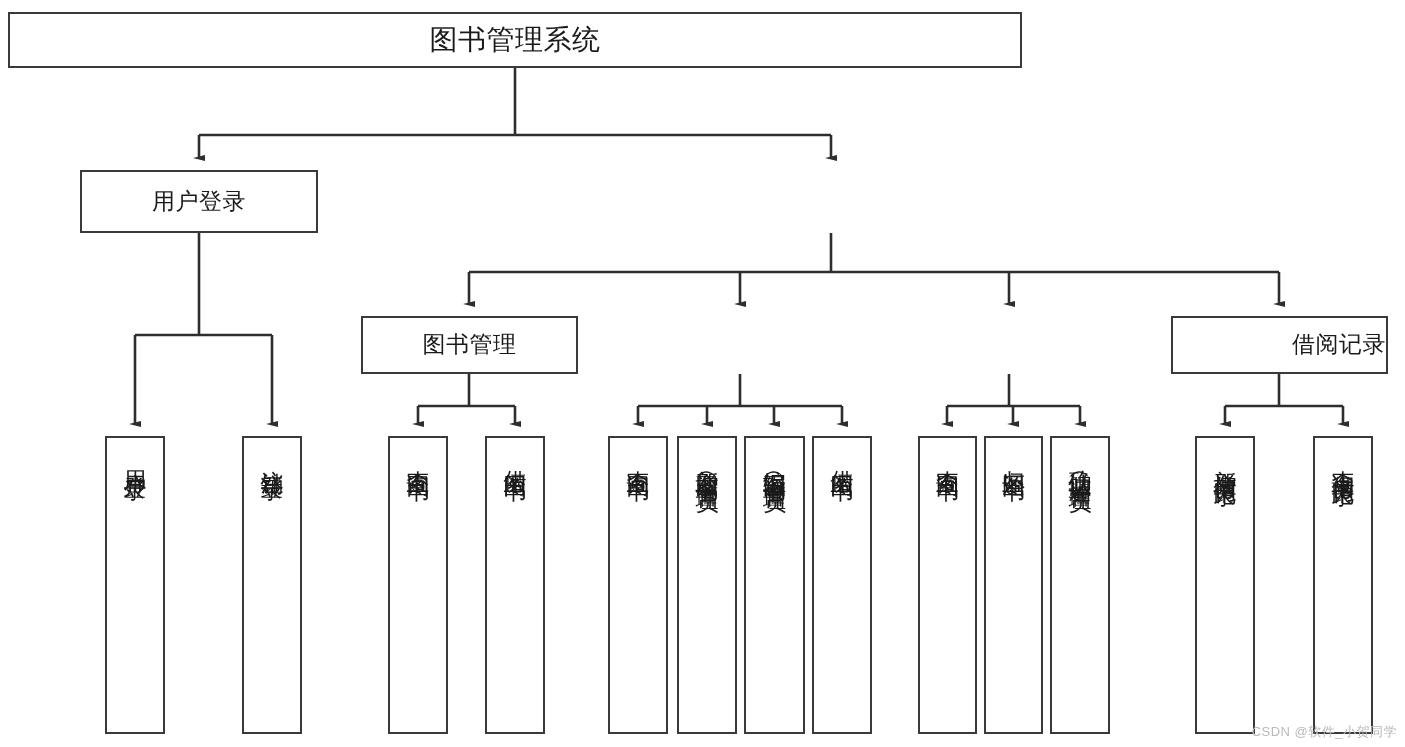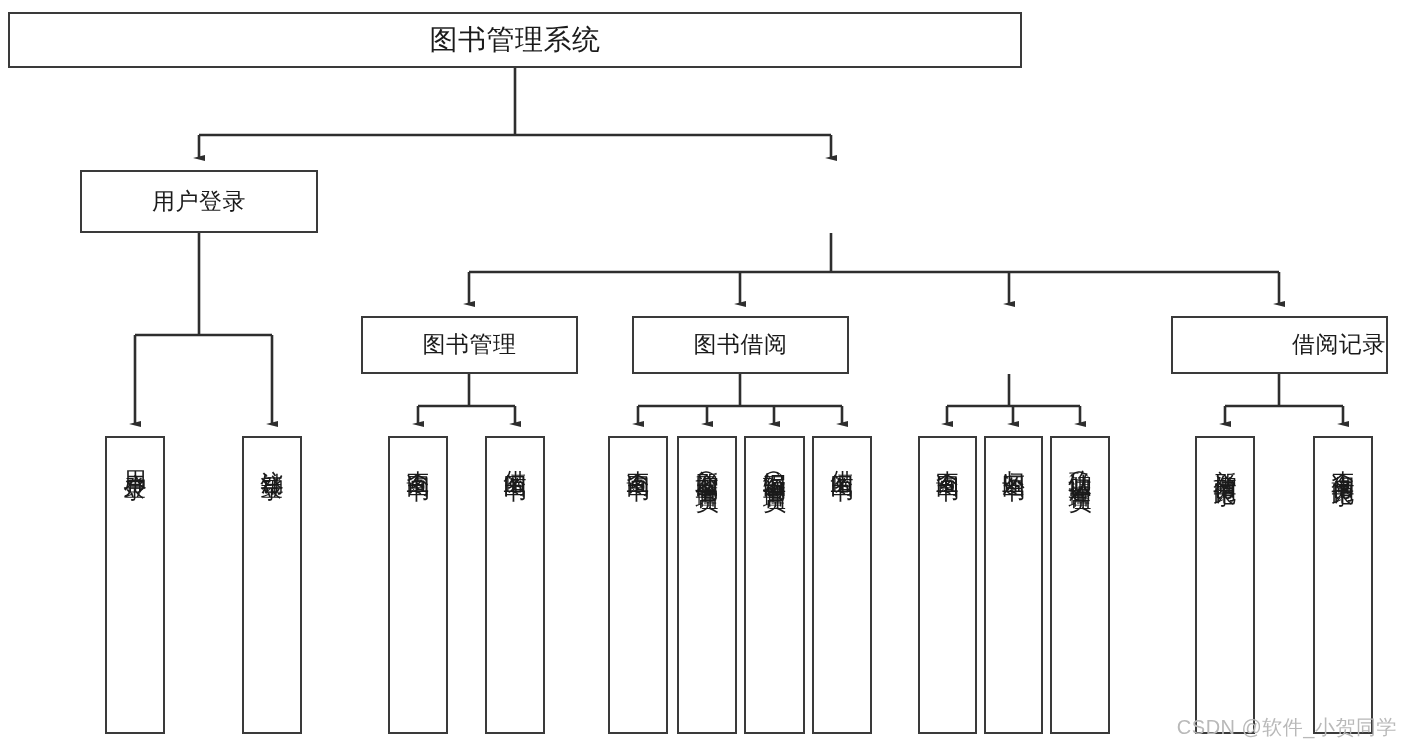--- a/index.html
+++ b/index.html
@@ -56,21 +56,21 @@
     text-orientation: upright;
     font-size: 23px;
     letter-spacing: 3px;
     line-height: 1;
     white-space: nowrap;
   }
   #watermark {
     position: absolute;
     right: 8px;
     bottom: 6px;
-    font-size: 20px;
+    font-size: 13px;
     color: #b9b9b9;
     letter-spacing: 0.5px;
     user-select: none;
     pointer-events: none;
   }
 </style>
 </head>
 <body>
 
 <div id="diagram-root">
@@ -129,23 +129,20 @@
     <span class="node-label">图书管理系统</span>
   </div>
 
   <div class="node horiz" style="left: 80px; top: 170px; width: 238px; height: 63px;">
     <span class="node-label">用户登录</span>
   </div>
 
   <div class="node horiz" style="left: 361px; top: 316px; width: 217px; height: 58px;">
     <span class="node-label">图书管理</span>
   </div>
-  <div class="node horiz" style="left: 632px; top: 316px; width: 217px; height: 58px;">
-    <span class="node-label">图书借阅</span>
-  </div>
   <div class="node horiz" style="left: 1171px; top: 316px; width: 217px; height: 58px; justify-content: flex-end;">
     <span class="node-label">借阅记录</span>
   </div>
 
   <div class="node vert" style="left: 105px; top: 436px; width: 60px; height: 298px;">
     <span class="node-label">用户登录</span>
   </div>
   <div class="node vert" style="left: 242px; top: 436px; width: 60px; height: 298px;">
     <span class="node-label">注销登录</span>
   </div>

